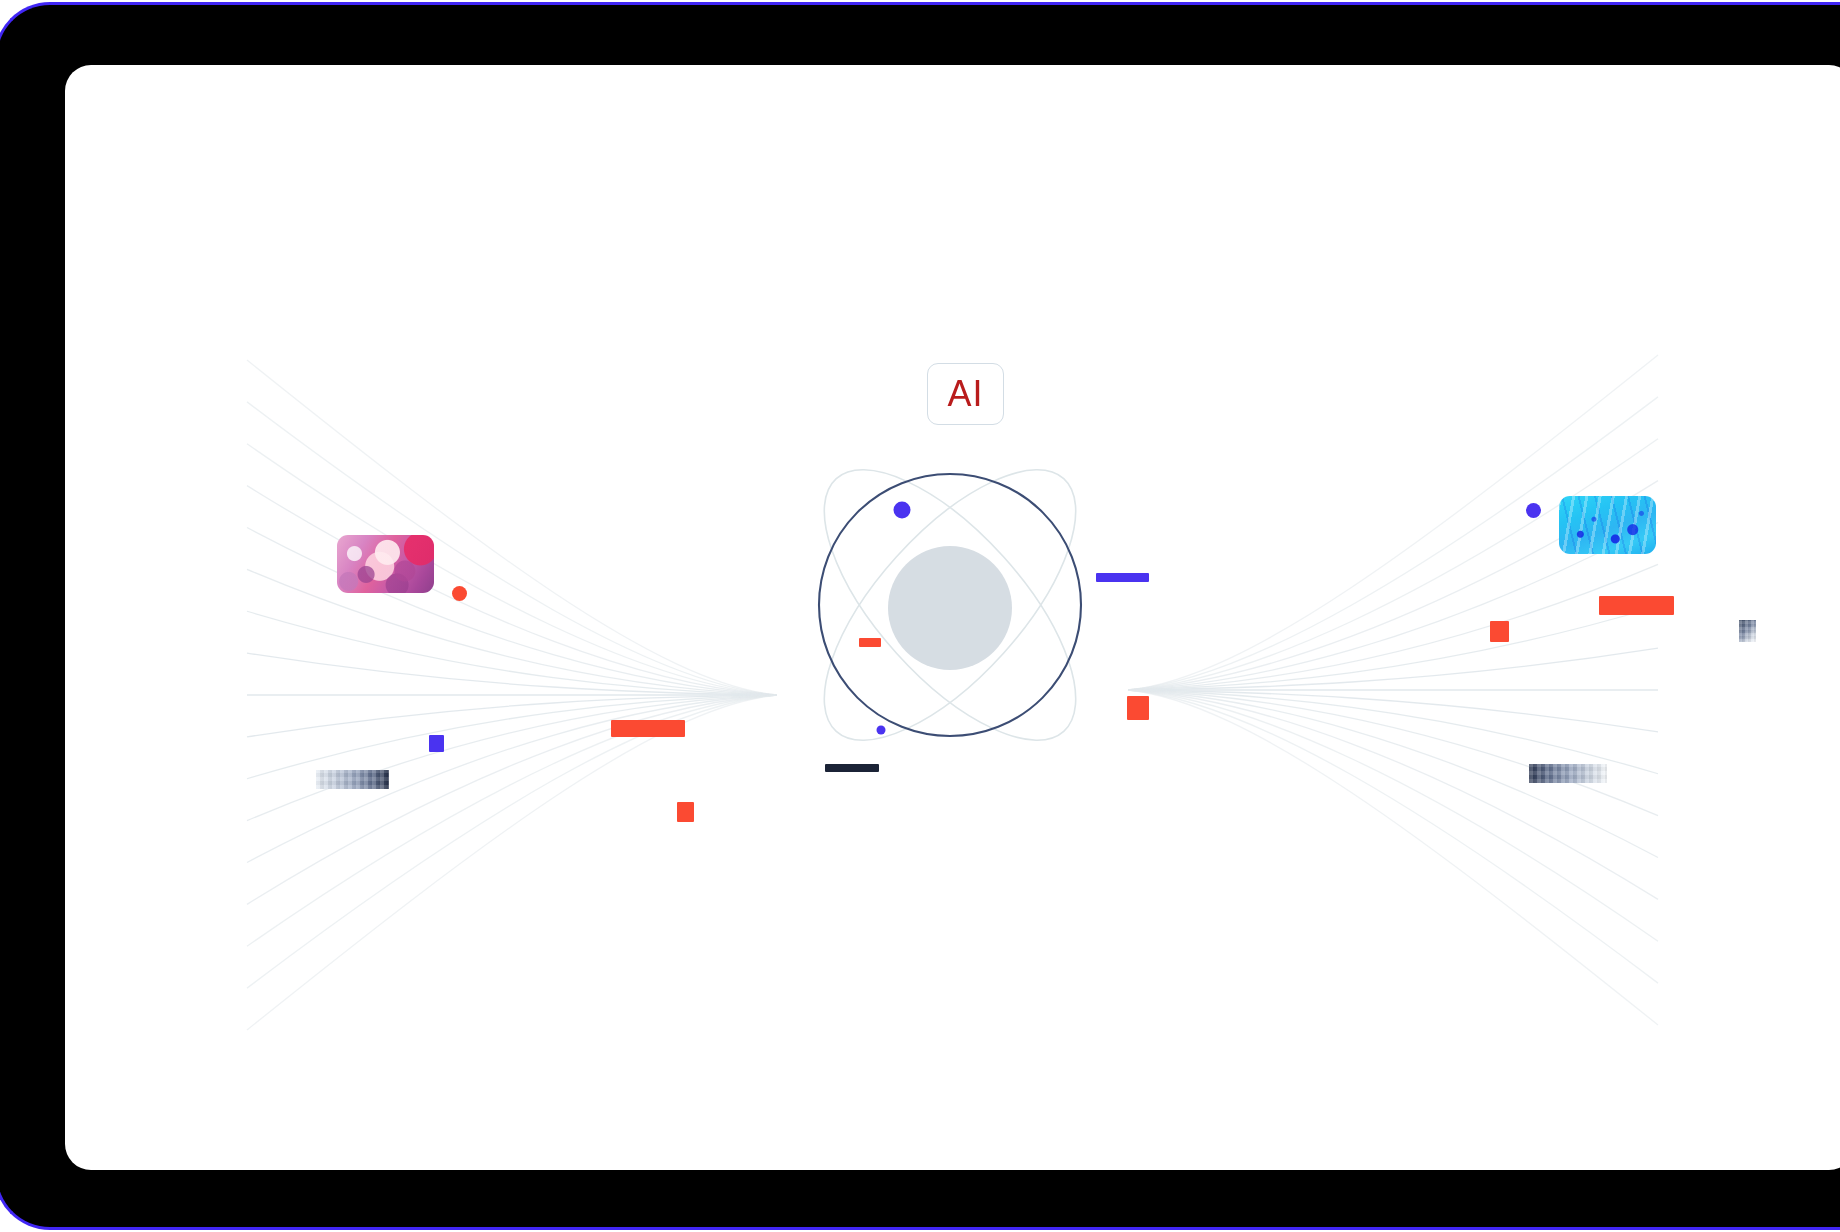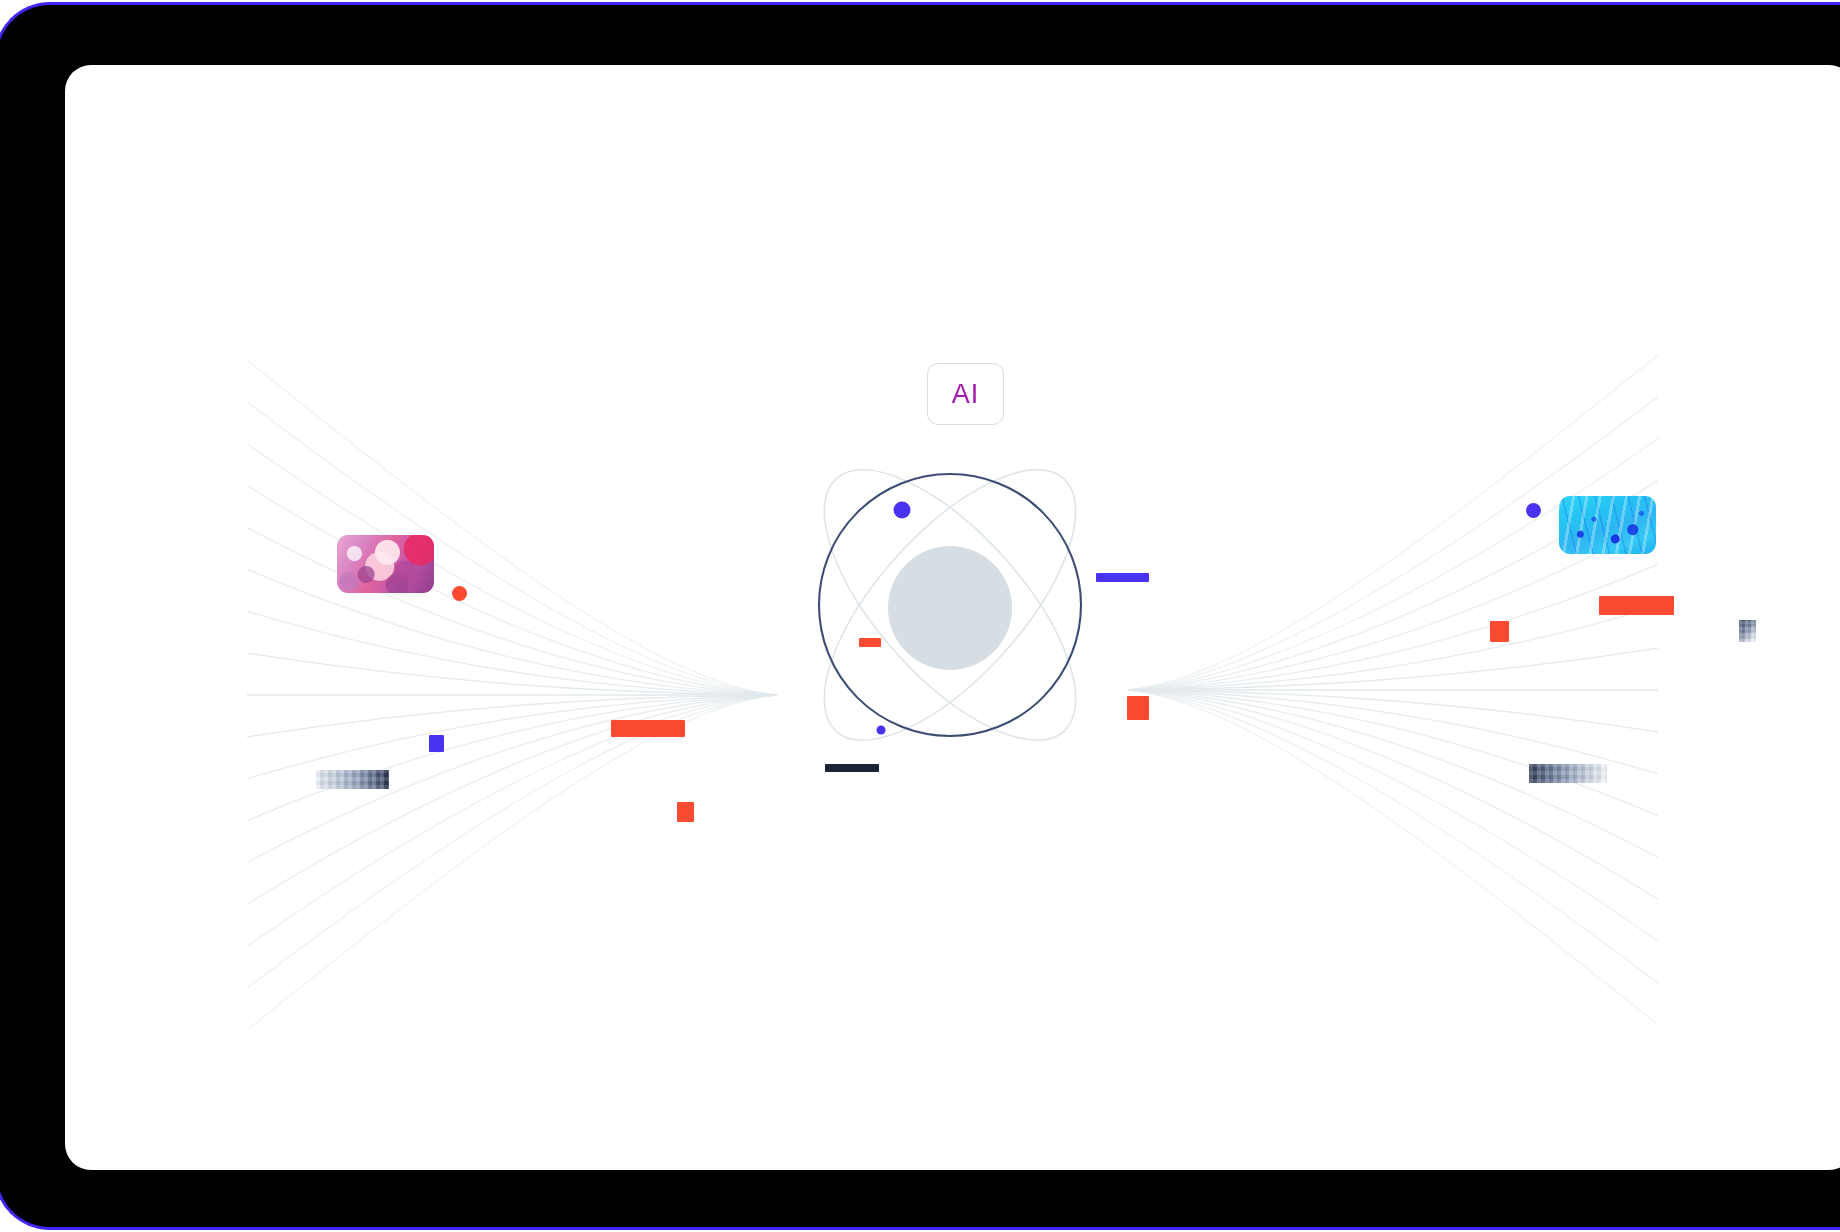--- a/index.html
+++ b/index.html
@@ -52,24 +52,24 @@
   #ai-badge{
     position:absolute;
     left:862px; top:298px;
     width:75px; height:60px;
     border:1.6px solid #d3dde5;
     border-radius:11px;
     background:#ffffff;
     display:flex; align-items:center; justify-content:center;
   }
   #ai-badge .ai-text{
-    font-size:27px;
+    font-size:36px;
     font-weight:400;
     letter-spacing:1px;
-    color:#a21caf;
+    color:#b91c1c;
     font-family:"Liberation Sans", sans-serif;
     line-height:1;
   }
 
   
   .chip{position:absolute;}
 
   .bar{border-radius:1px;}
   .dot{border-radius:50%;}
   .sq{border-radius:1px;}

